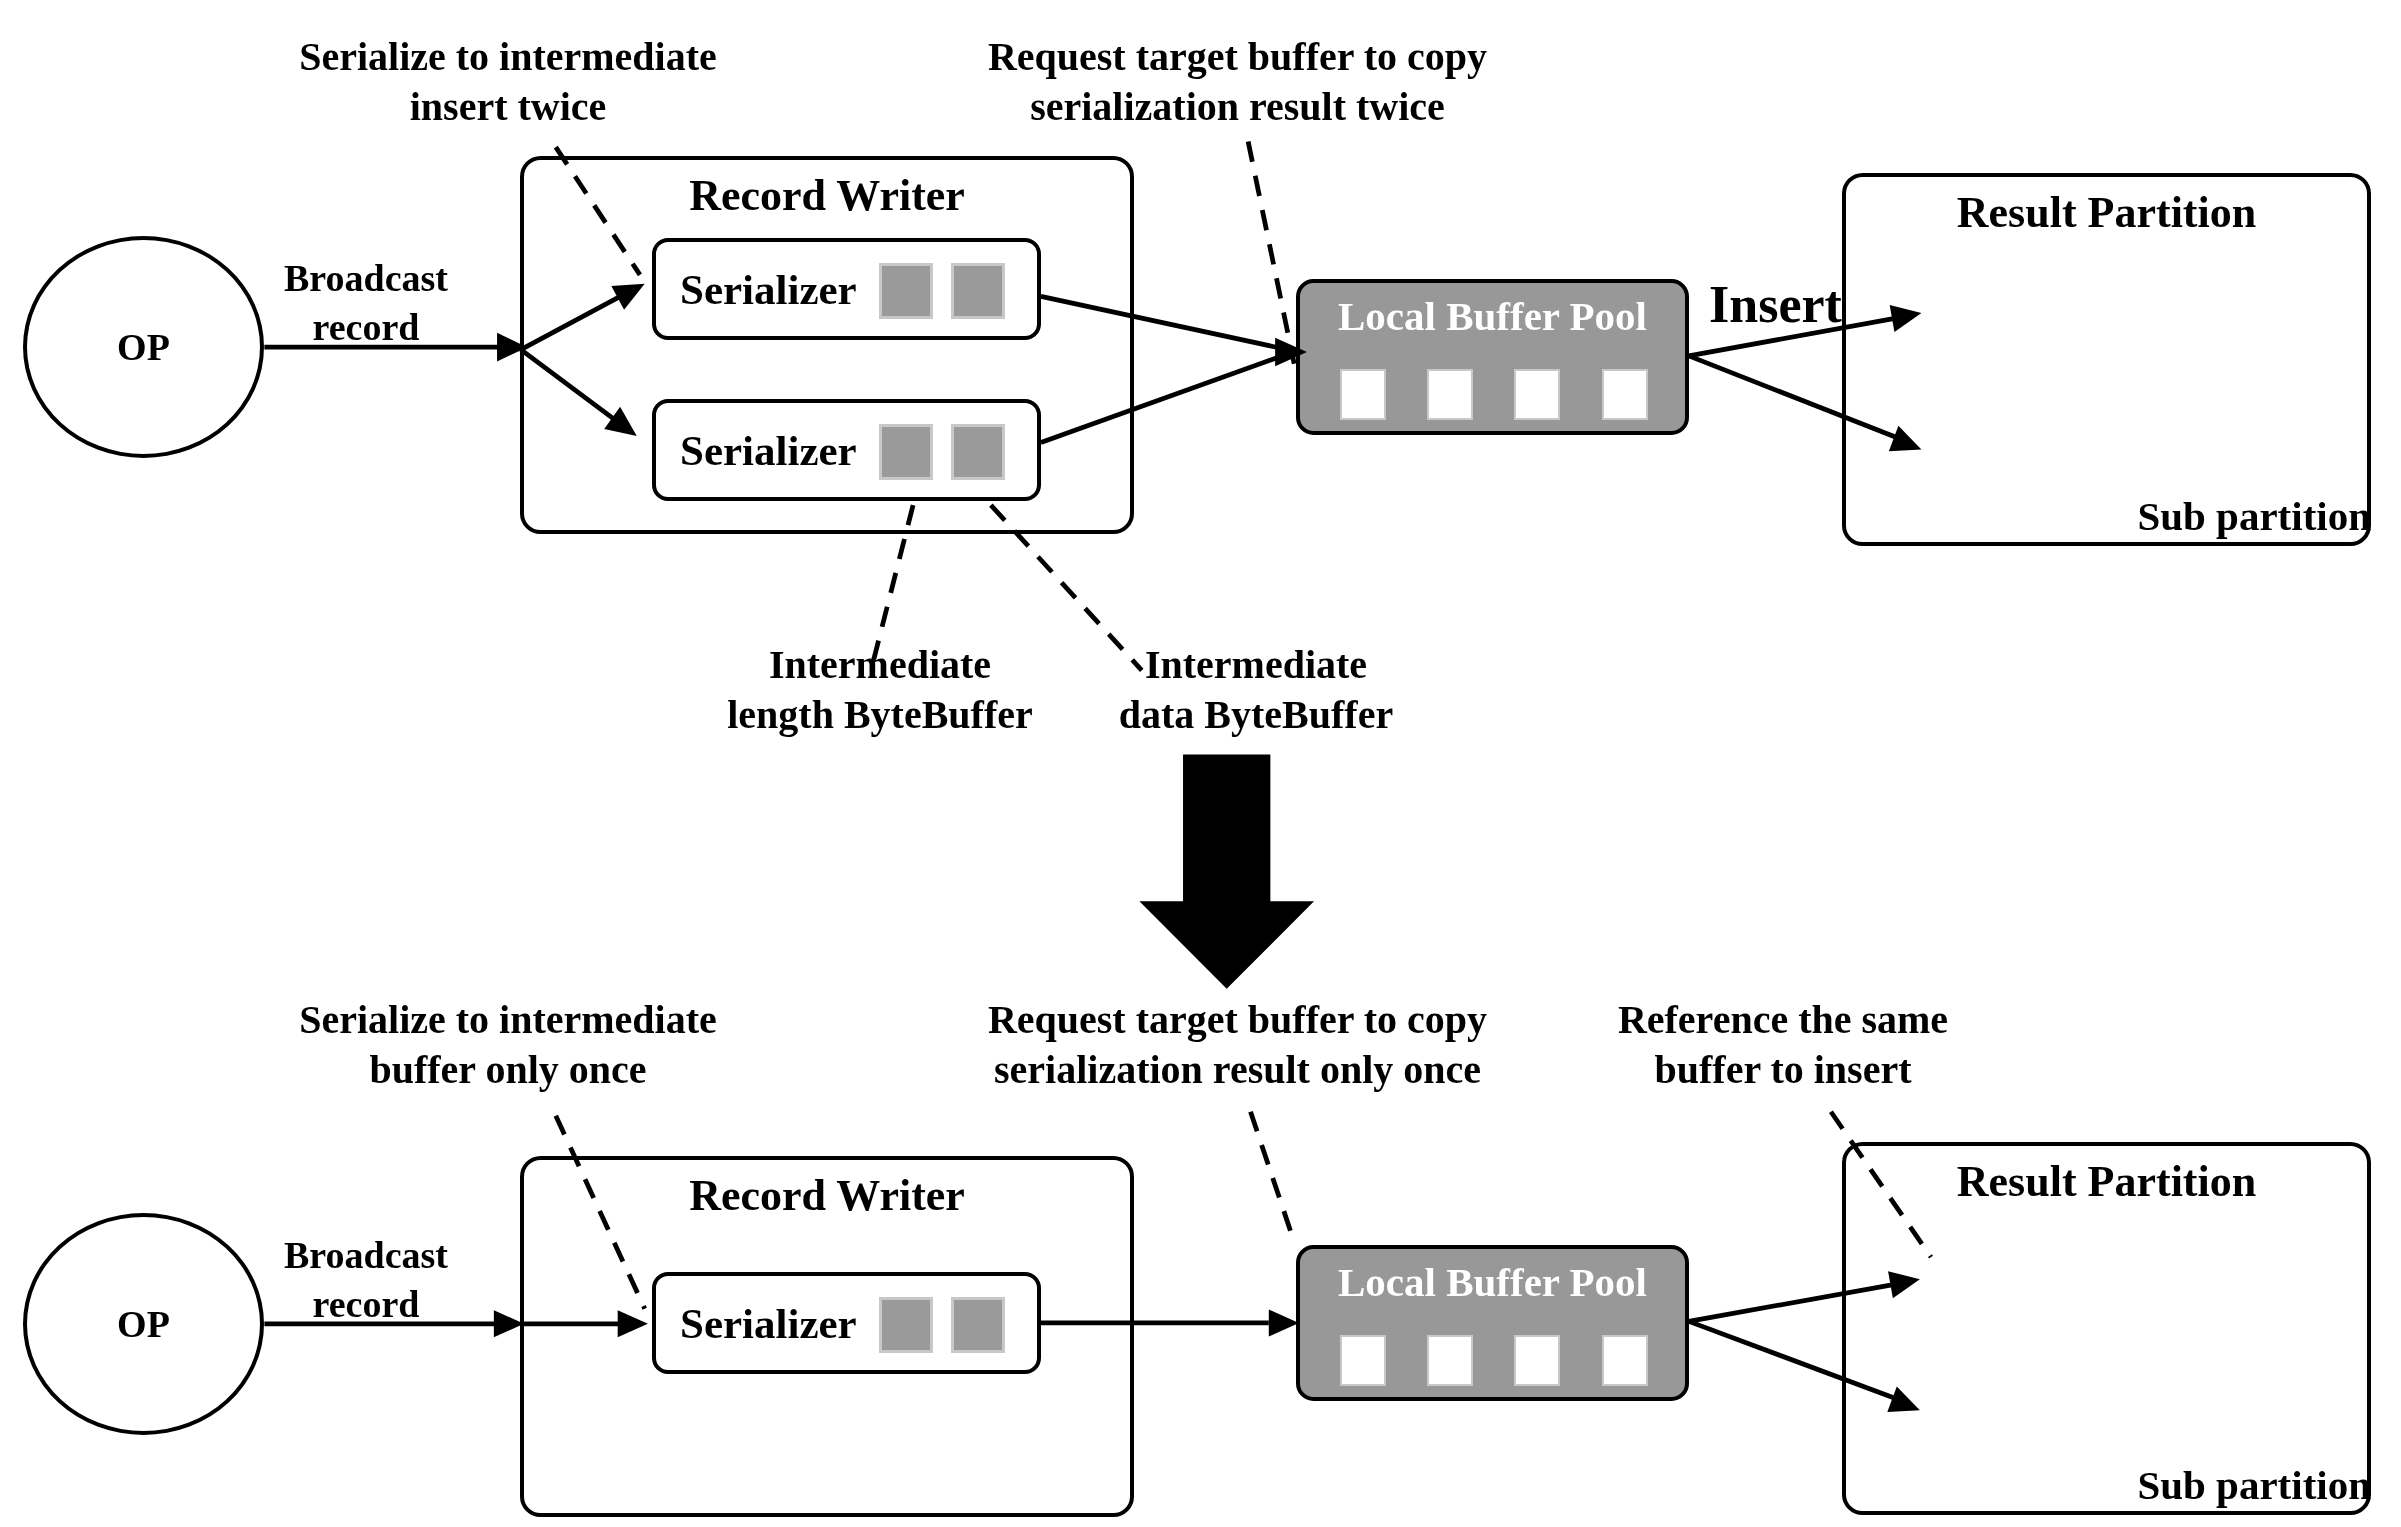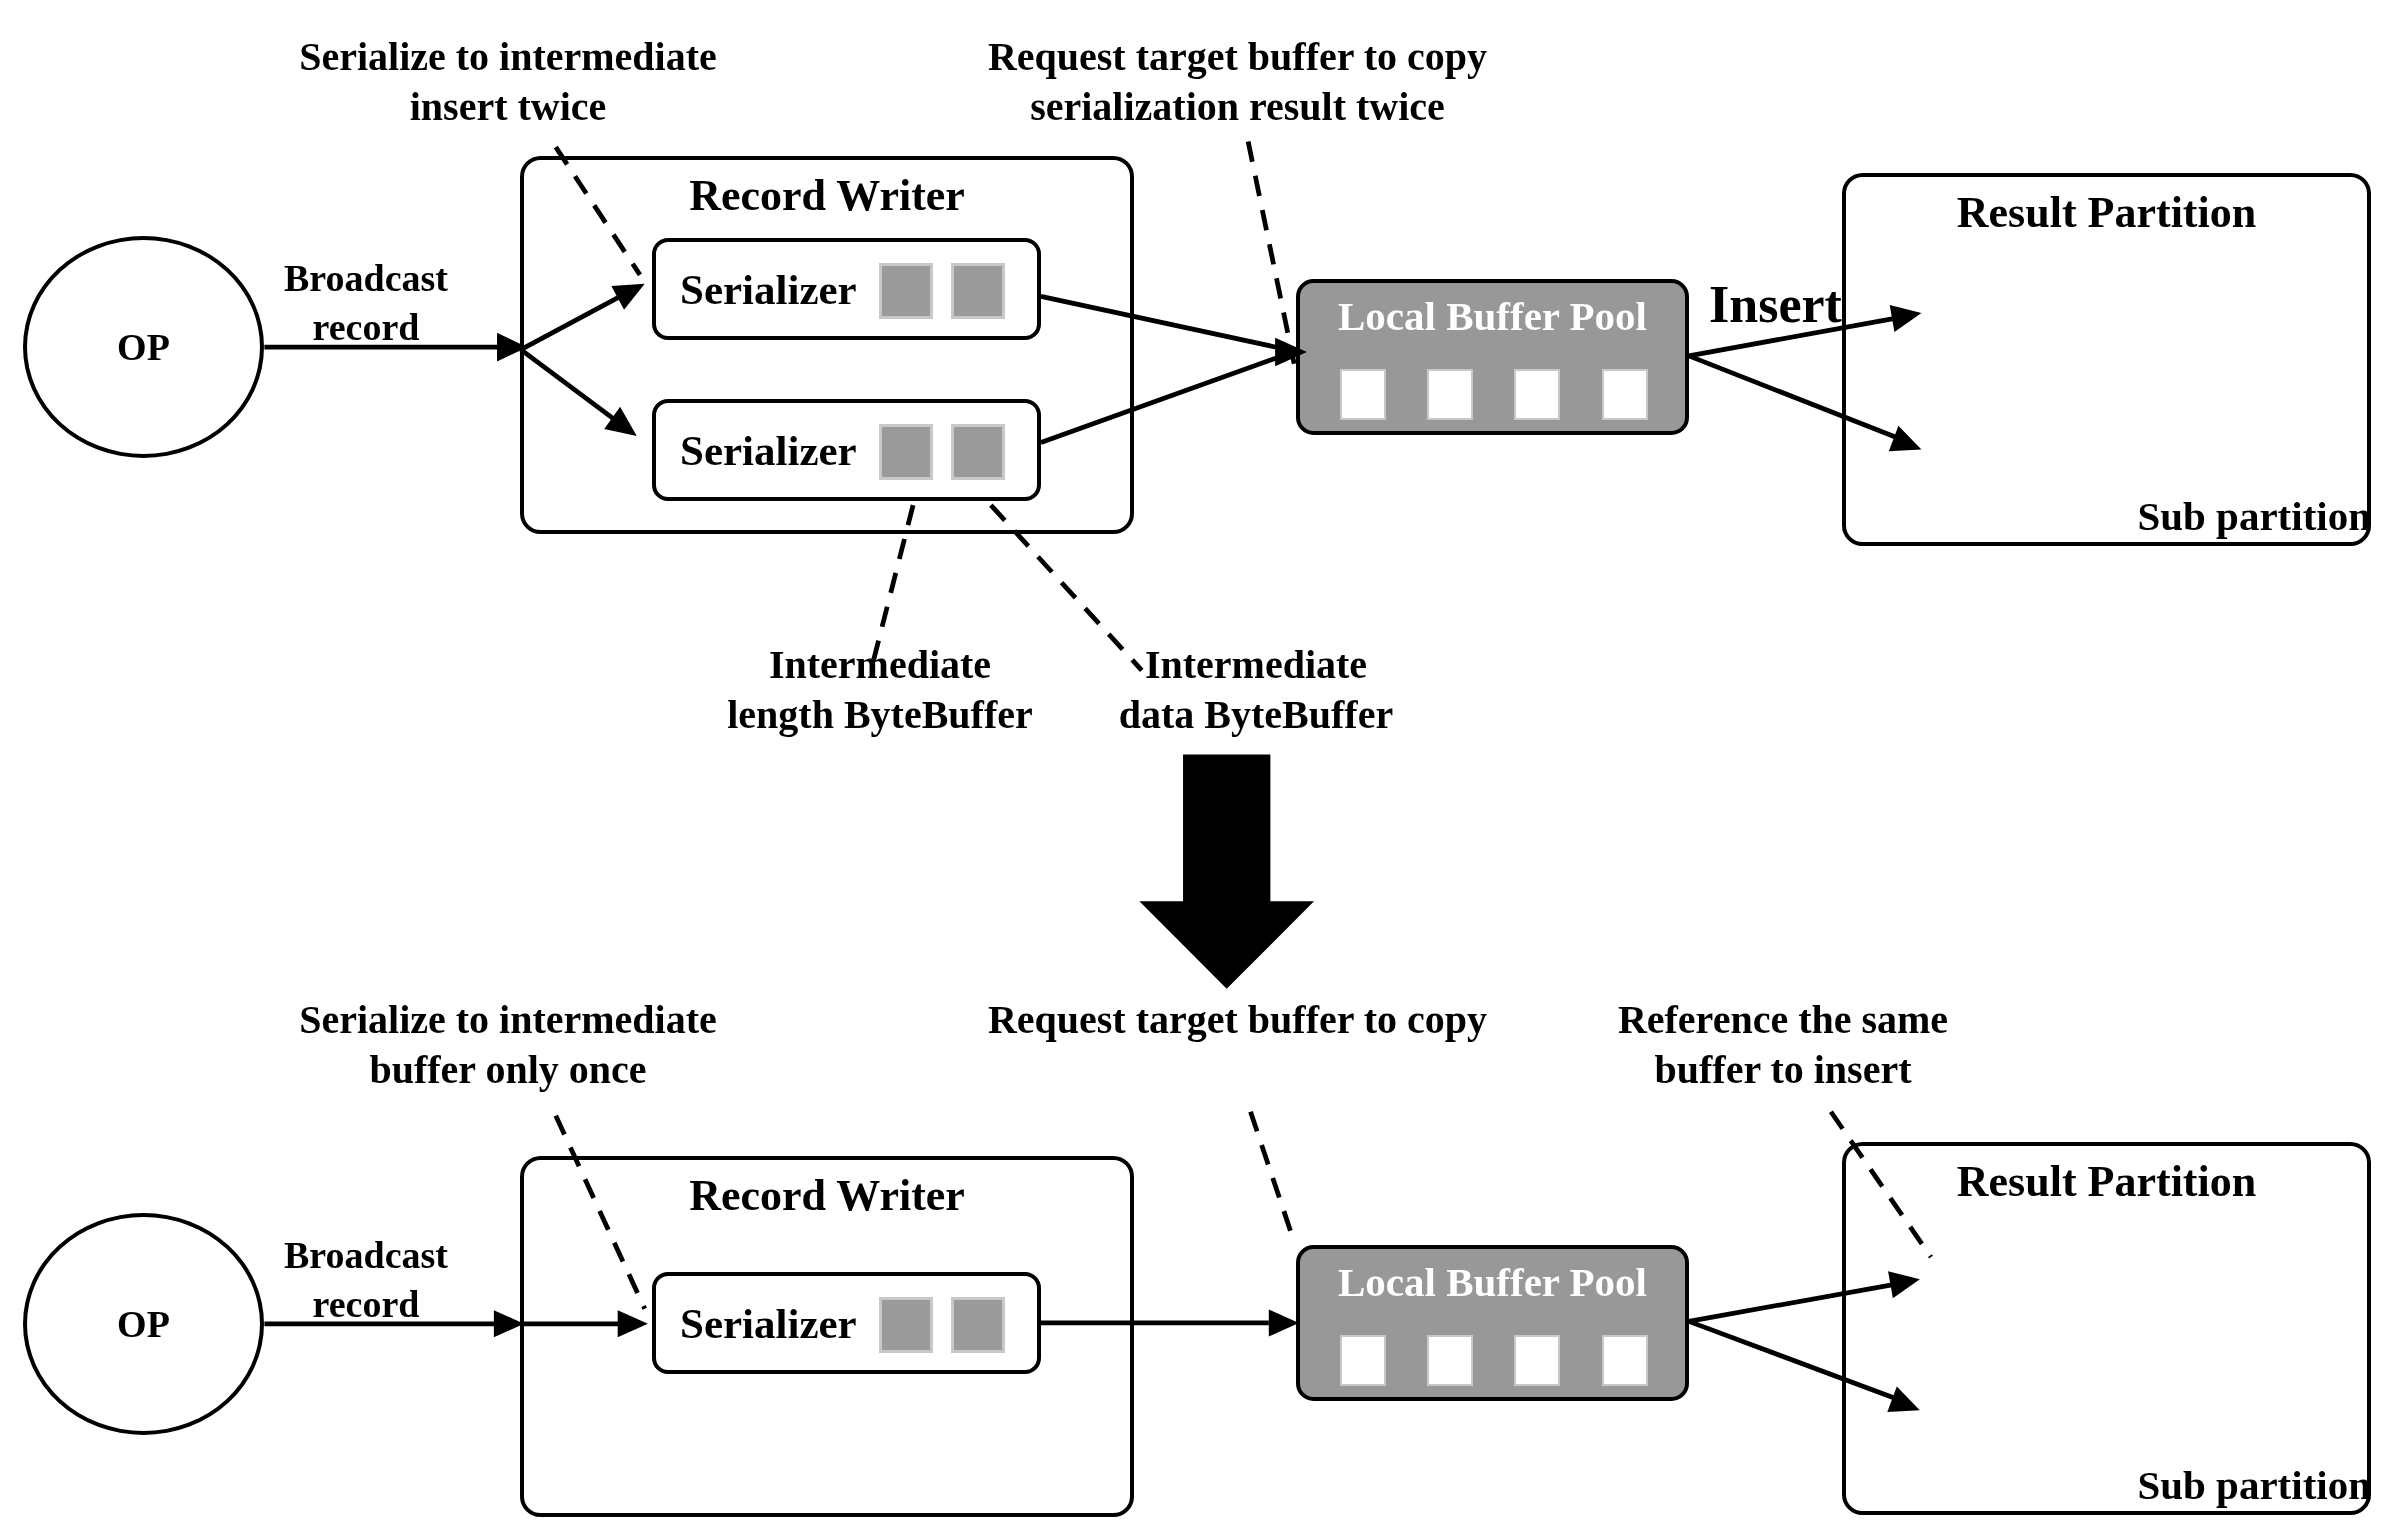--- a/index.html
+++ b/index.html
@@ -163,20 +163,21 @@
     <div>data ByteBuffer</div>
   </div>
 
   <div class="ann" style="left:230px; top:995px; width:556px;">
     <div>Serialize to intermediate</div>
     <div>buffer only once</div>
   </div>
 
   <div class="ann" style="left:920px; top:995px; width:635px;">
     <div>Request target buffer to copy</div>
+    <div>serialization result only once</div>
   </div>
 
   <div class="ann" style="left:1505px; top:995px; width:556px;">
     <div>Reference the same</div>
     <div>buffer to insert</div>
   </div>
 
   <div class="node ellipse" style="left:23px; top:1213px; width:241px; height:222px;">
     <span>OP</span>
   </div>

